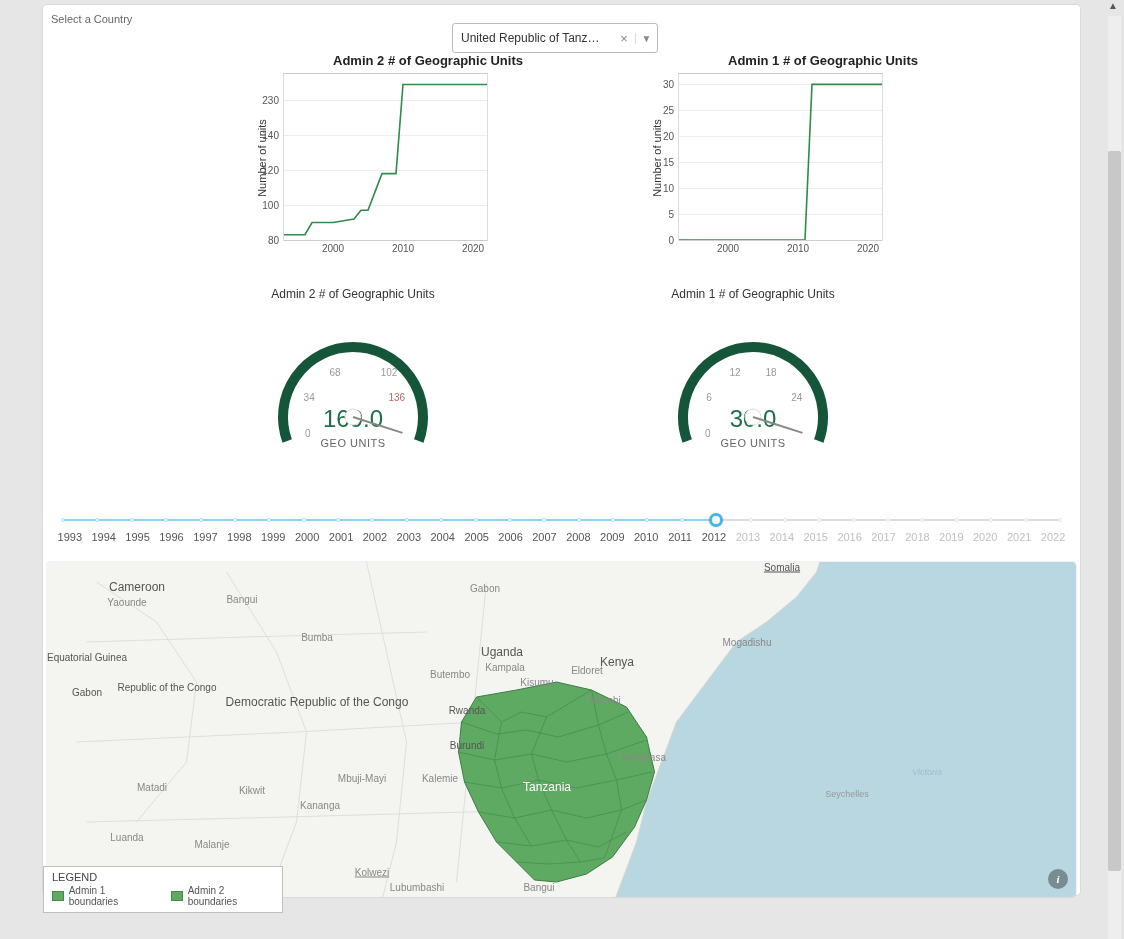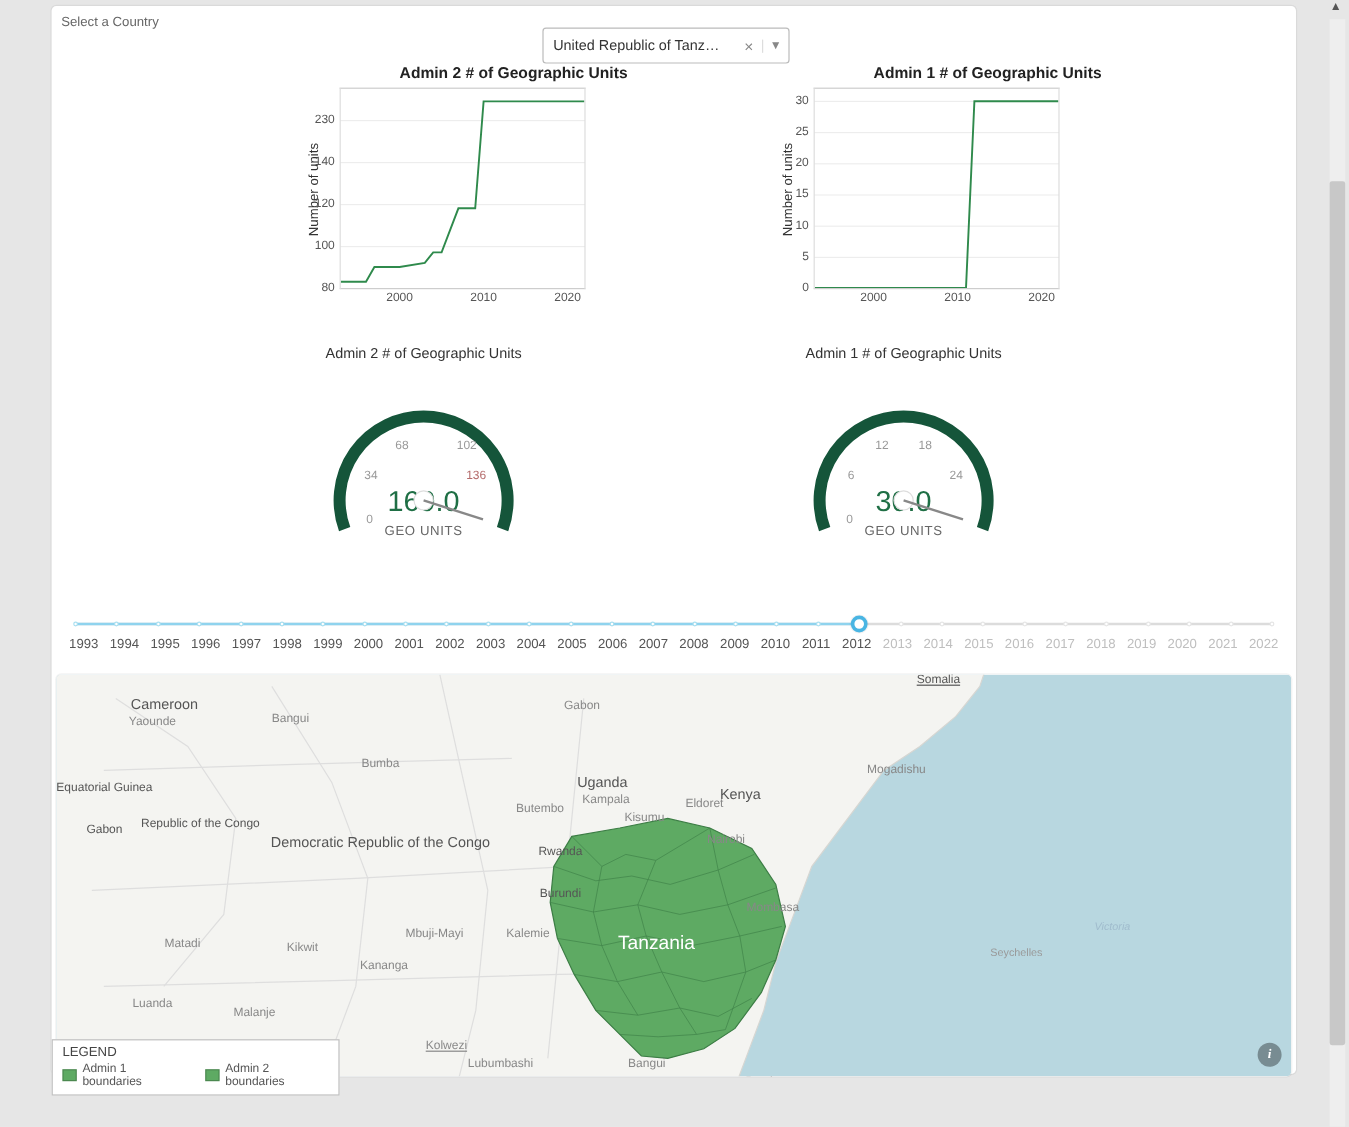--- a/index.html
+++ b/index.html
@@ -306,21 +306,21 @@
       <div class="map-label dark" style="left:420px; top:148px;">Rwanda</div>
       <div class="map-label" style="left:558px; top:138px;">Nairobi</div>
       <div class="map-label dark" style="left:420px; top:183px;">Burundi</div>
       <div class="map-label" style="left:315px; top:216px;">Mbuji-Mayi</div>
       <div class="map-label" style="left:393px; top:216px;">Kalemie</div>
       <div class="map-label" style="left:597px; top:195px;">Mombasa</div>
       <div class="map-label" style="left:490px; top:120px;">Kisumu</div>
       <div class="map-label" style="left:105px; top:225px;">Matadi</div>
       <div class="map-label" style="left:205px; top:228px;">Kikwit</div>
       <div class="map-label" style="left:273px; top:243px;">Kananga</div>
-      <div class="map-label white" style="left:500px; top:225px;font-size:16px;">Tanzania</div>
+      <div class="map-label white" style="left:500px; top:225px;font-size:12px;">Tanzania</div>
       <div class="sea-label" style="left:880px; top:210px;">Victoria</div>
       <div class="map-label" style="left:80px; top:275px;">Luanda</div>
       <div class="map-label" style="left:165px; top:282px;">Malanje</div>
       <div class="sea-label" style="left:800px; top:232px;font-style:normal;color:#999;">Seychelles</div>
       <div class="map-label" style="left:325px; top:310px;text-decoration:underline;">Kolwezi</div>
       <div class="map-label" style="left:370px; top:325px;">Lubumbashi</div>
 
       <div class="map-label" style="left:492px; top:325px;">Bangui</div>
 
       <div class="map-label" style="left:590px; top:340px;">Pemba</div>

